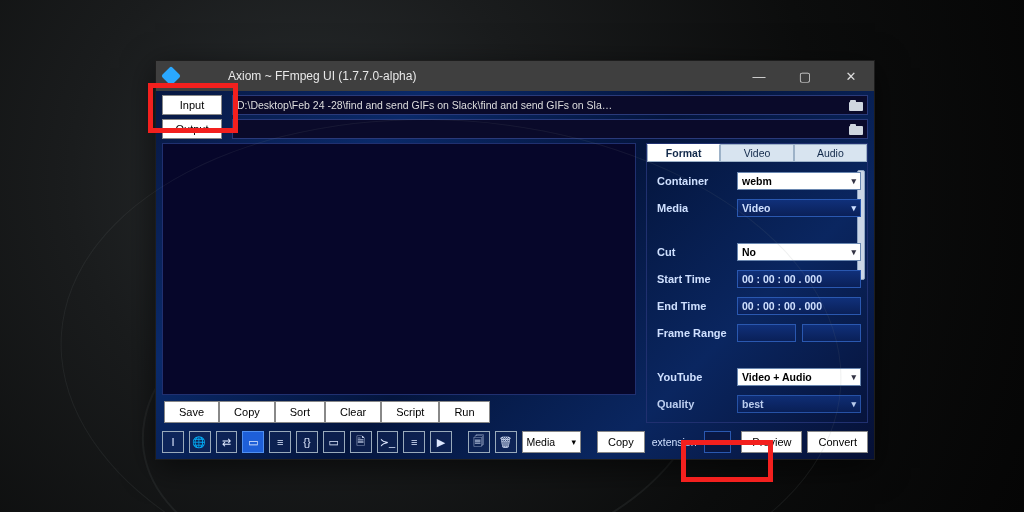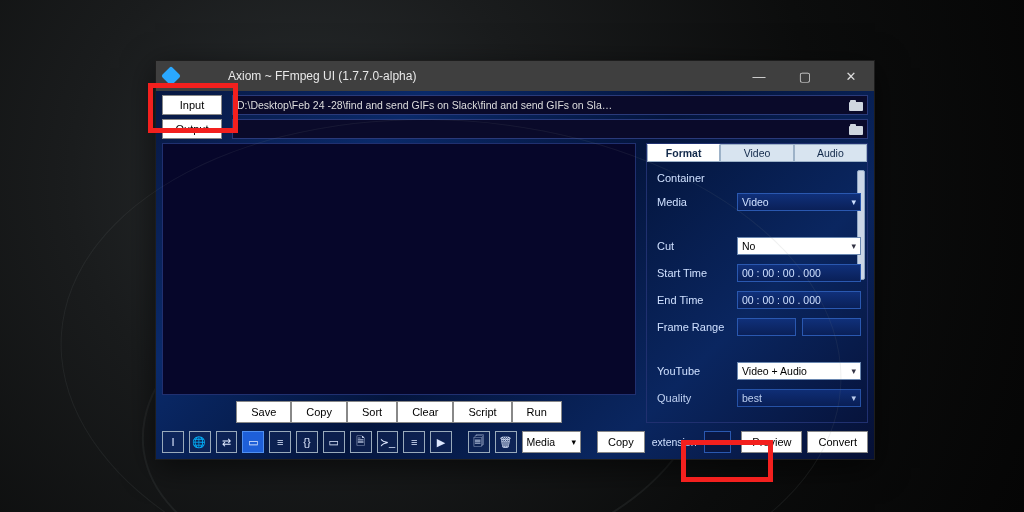--- a/index.html
+++ b/index.html
@@ -44,41 +44,41 @@
     font-size:10.5px; padding:0 4px; display:flex; align-items:center; overflow:hidden; white-space:nowrap;
     position:relative;
   }
   .io-field .disk{ position:absolute; right:4px; top:3px; width:14px; height:12px; }
 
   .main-split{ display:flex; gap:10px; flex:1; min-height:0;}
   .left-pane{ flex:1; display:flex; flex-direction:column; gap:6px;}
   .preview-box{
     flex:1; background:#06062a; border:1px solid #203070; min-height:0;
   }
-  .action-row{ display:flex; padding:0 2px;justify-content:center;}
+  .action-row{ display:flex; padding:0 2px;}
   .action-btn{
     height:22px; padding:0 14px; background:#fff; border:1px solid #888; font-size:11px;
     display:flex; align-items:center; justify-content:center;
   }
 
   .right-pane{
     width:222px; display:flex; flex-direction:column; border:1px solid #203070;
   }
   .tabs{ display:grid; grid-template-columns:1fr 1fr 1fr; }
   .tab{
     height:18px; font-size:10.5px; display:flex; align-items:center; justify-content:center;
     background:#d8e4f0; border:1px solid #9db2c8; color:#12294a;
   }
   .tab.active{ background:#fff; font-weight:600; border-bottom:1px solid #fff;}
   .tab-row2 .tab.active{ border-top:1px solid #fff; border-bottom:1px solid #9db2c8;}
   .settings-body{
     flex:1; overflow:hidden; position:relative; padding:10px 6px 4px 10px;
     display:flex; flex-direction:column; gap:9px;
   }
-  .settings-body .srow{ display:flex; align-items:center; gap:6px;}
+  .settings-body .srow{ display:flex; align-items:center; gap:6px;font-weight:bold;}
   .srow label{ width:74px; font-size:11px; color:#cfe0ff;}
   .dd, .numbox{
     height:18px; background:#fff; color:#000; font-size:10.5px; border:1px solid #6a87b0;
     display:flex; align-items:center; padding:0 4px; position:relative; flex:1;
   }
   .dd::after{ content:"▾"; position:absolute; right:4px; font-size:9px; color:#334;}
   .dd.blue, .numbox.blue{ background:linear-gradient(#10307a,#0a2058); color:#cfe0ff; border:1px solid #2a58b0;}
   .dd.blue::after{ color:#cfe0ff;}
   .pair{ display:flex; gap:6px;}
   .pair .numbox{ flex:1;}
@@ -178,20 +178,23 @@
           <div class="tab active">Format</div>
           <div class="tab">Video</div>
           <div class="tab">Audio</div>
         </div>
 
         <div class="settings-body">
           <div class="scroll-thumb"></div>
 
           <div class="srow">
             <label>Container</label>
+            <div class="dd">
+                <span>webm</span>
+              </div>
           </div>
           <div class="srow">
             <label>Media</label>
             <div class="dd blue">
                 <span>Video</span>
               </div>
           </div>
 
           <div style="height:8px"></div>
 

